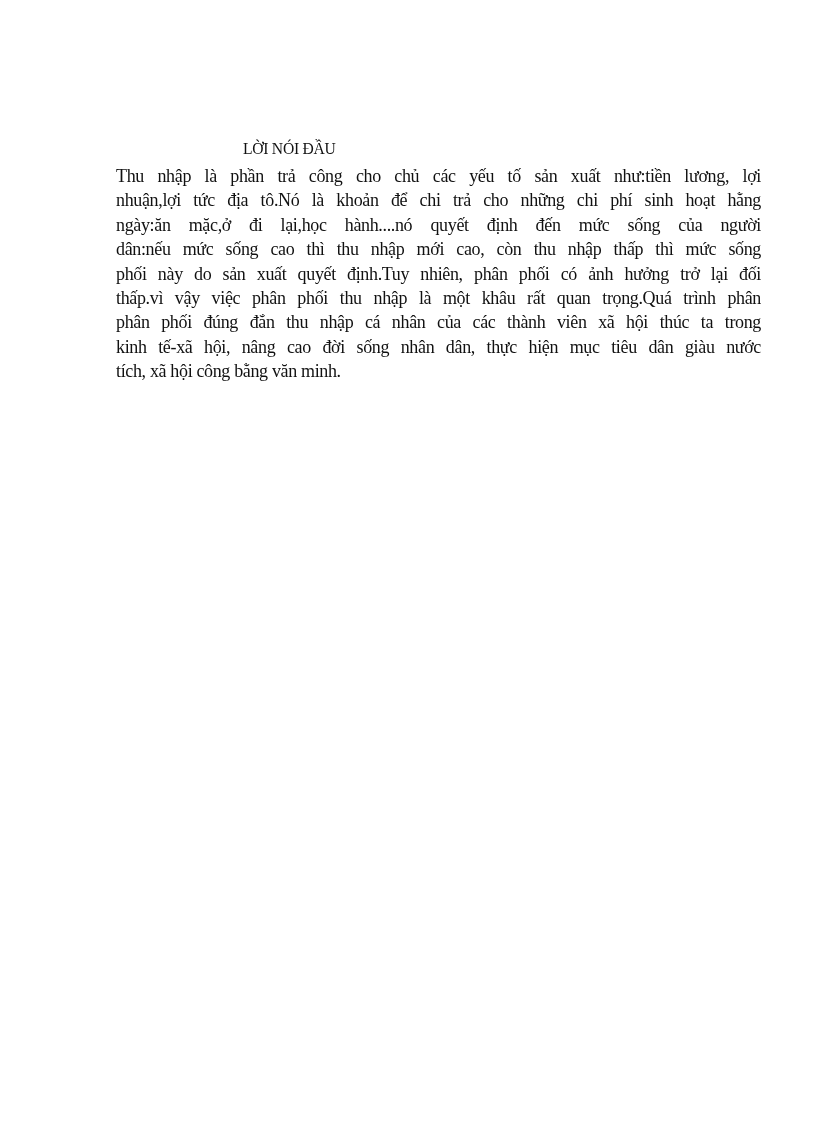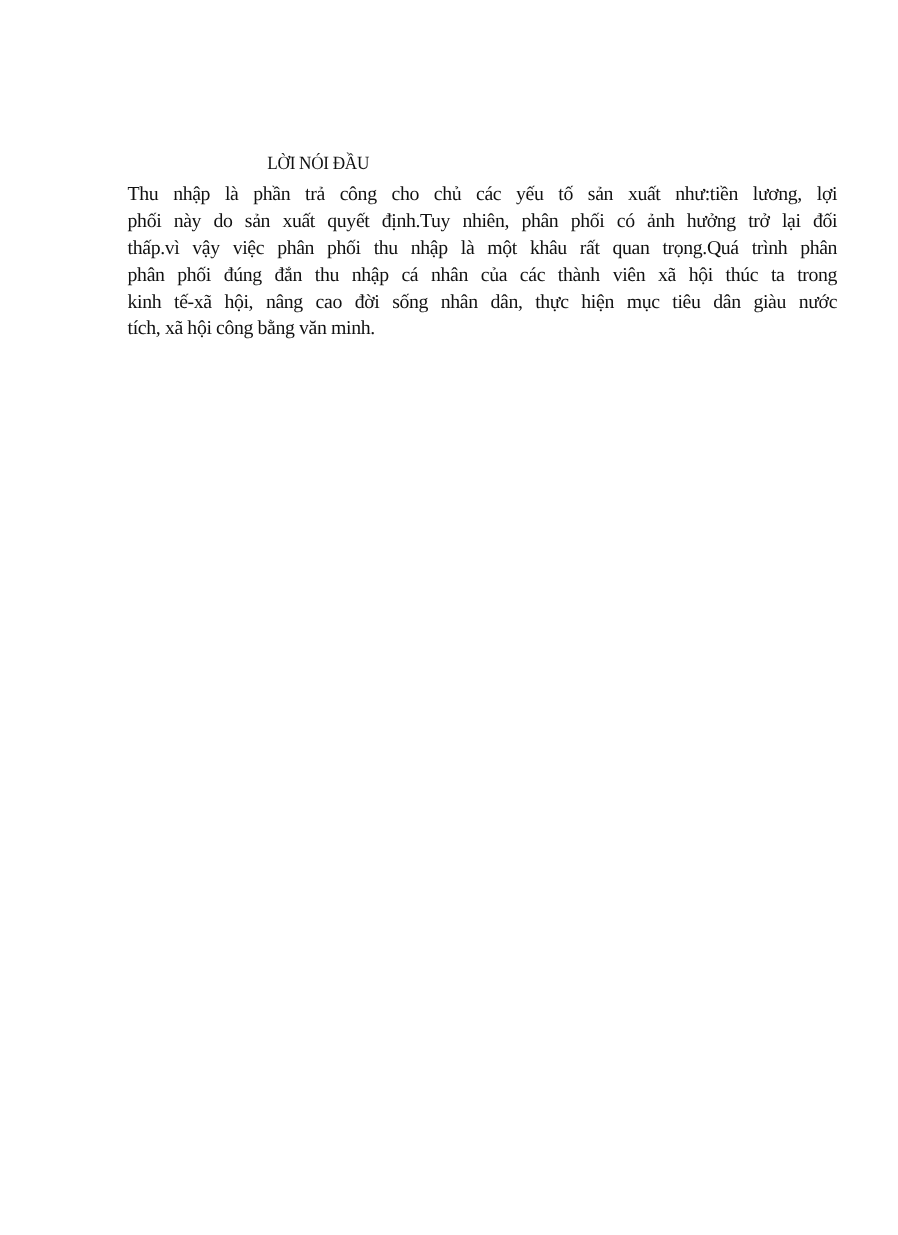--- a/index.html
+++ b/index.html
@@ -54,19 +54,22 @@
       text-align-last: left;
     }
   </style>
 </head>
 <body>
 
 <div class="page">
   <div class="title">LỜI NÓI ĐẦU</div>
   <div class="body-text">
     <span class="line">Thu nhập là phần trả công cho chủ các yếu tố sản xuất như:tiền lương, lợi</span>
+    <span class="line">nhuận,lợi tức địa tô.Nó là khoản để chi trả cho những chi phí sinh hoạt hằng</span>
+    <span class="line">ngày:ăn mặc,ở đi lại,học hành....nó quyết định đến mức sống của người</span>
+    <span class="line">dân:nếu mức sống cao thì thu nhập mới cao, còn thu nhập thấp thì mức sống</span>
     <span class="line">phối này do sản xuất quyết định.Tuy nhiên, phân phối có ảnh hưởng trở lại đối</span>
     <span class="line">thấp.vì vậy việc phân phối thu nhập là một khâu rất quan trọng.Quá trình phân</span>
     <span class="line">phân phối đúng đắn thu nhập cá nhân của các thành viên xã hội thúc ta trong</span>
     <span class="line">kinh tế-xã hội, nâng cao đời sống nhân dân, thực hiện mục tiêu dân giàu nước</span>
     <span class="line last">tích, xã hội công bằng văn minh.</span>
   </div>
 </div>
 
 </body></html>

